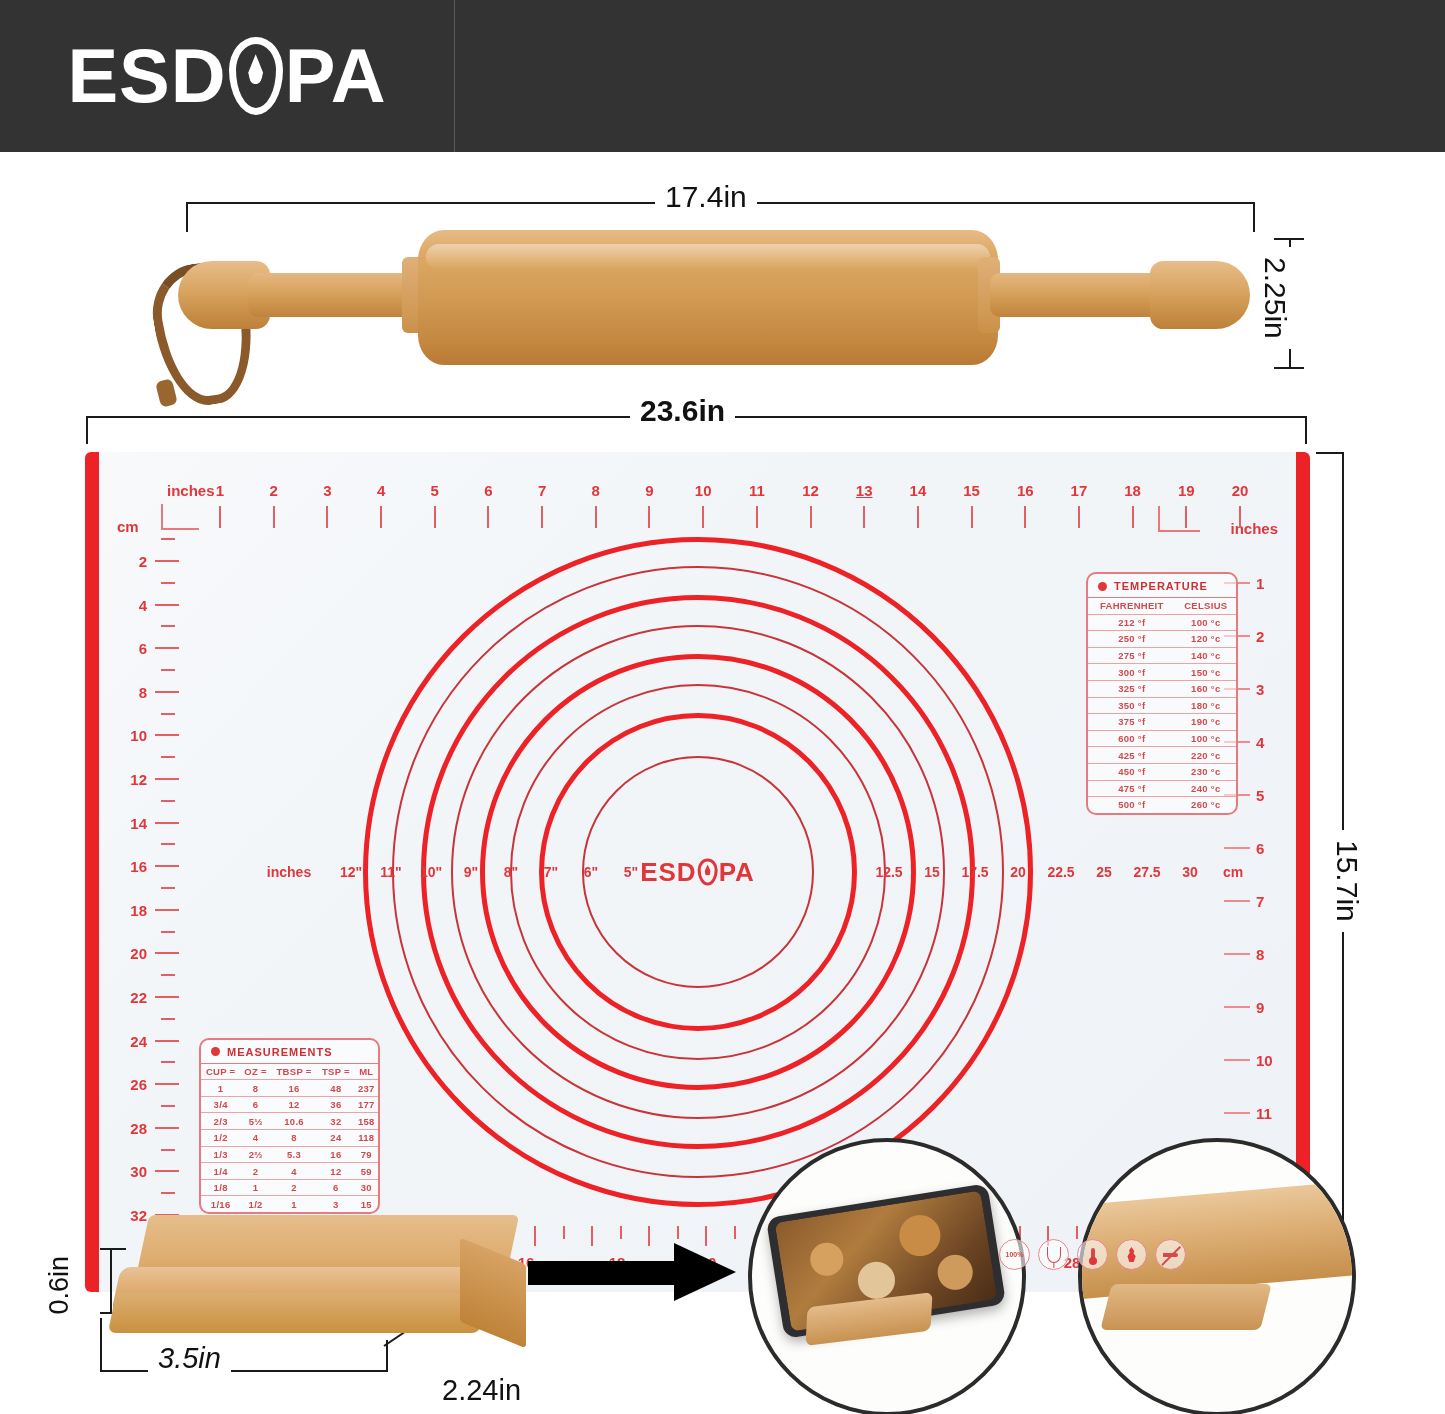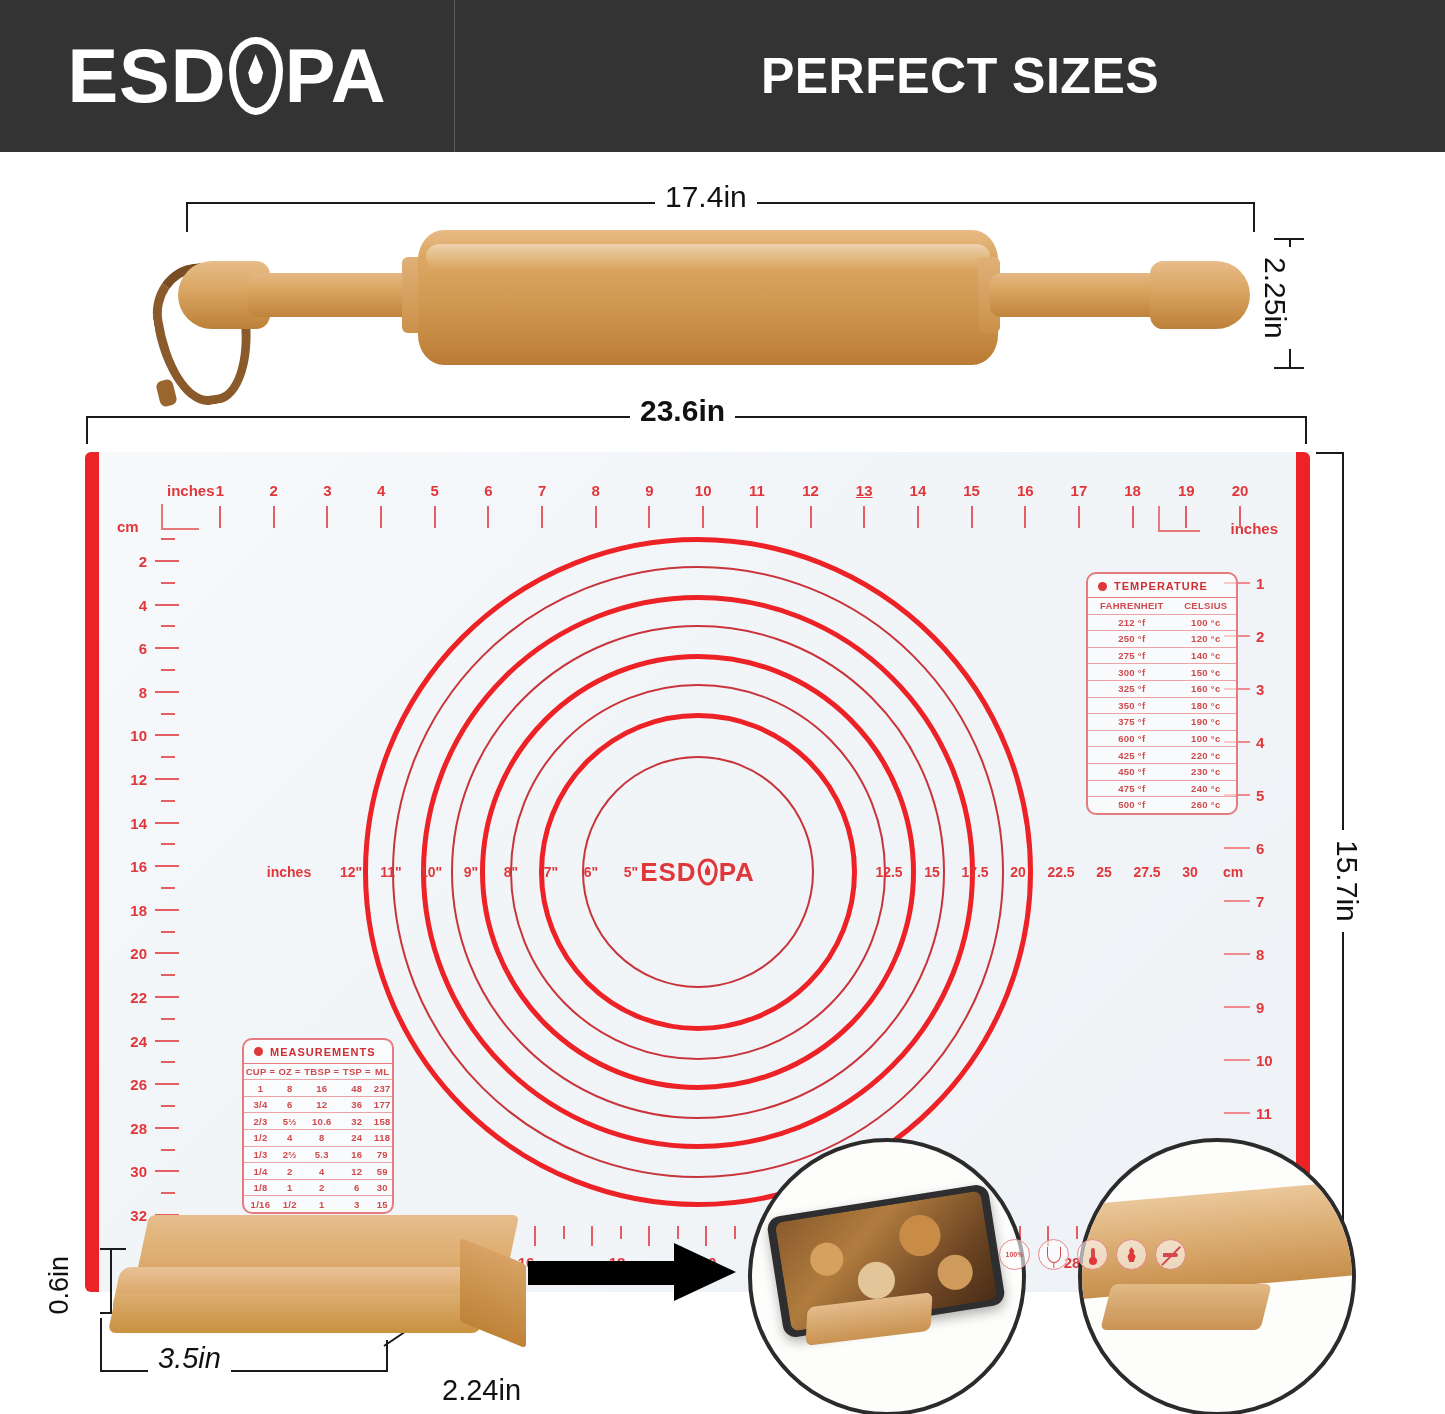--- a/index.html
+++ b/index.html
@@ -196,21 +196,21 @@
     border-bottom: 1.5px solid #e57b7e; }
   .mt-title .dot { width: 9px; height: 9px; background: #e0373b; border-radius: 50%; }
   .mt-grid { width: 100%; border-collapse: collapse; }
   .mt-grid th, .mt-grid td {
     font-size: 9.5px; font-weight: bold; color: #d04a4e; text-align: center;
     padding: 2.3px 1px; border-bottom: 1px solid #eda2a4; letter-spacing: .3px;
   }
   .mt-grid tr:last-child td { border-bottom: none; }
 
   #temperature-table { right: 58px; top: 120px; width: 152px; }
-  #measurements-table { left: 100px; bottom: 78px; width: 152px; margin-left: 43px; }
+  #measurements-table { left: 100px; bottom: 78px; width: 181px; }
 
   
   .certs { position: absolute; right: 110px; bottom: 22px; display: flex; gap: 8px; z-index: 3; }
   .cert {
     width: 31px; height: 31px; border-radius: 50%; border: 1.6px solid #e8888b;
     position: relative; display:flex; align-items:center; justify-content:center;
     font-size: 7px; font-weight: bold; color: #d6484c; text-align:center; line-height: 1;
     background: rgba(255,255,255,.6);
   }
   .cert .flame { width: 10px; height: 15px; background: #e0373b;
@@ -303,21 +303,20 @@
     <div class="brand-logo">
       <span>ESD</span>
       <span class="drop-o">
         <span class="ring"></span>
           <span class="drop"></span>
       </span>
       <span>PA</span>
     </div>
   </div>
   <div class="header-right">
-    <div class="header-title">PERFECT SIZES</div>
   </div>
 </div>
 
 <div class="dim-line-v" style="left:186px; top:202px; height:30px;"></div>
 <div class="dim-line-v" style="left:1253px; top:202px; height:30px;"></div>
 <div class="dim-line-h" style="left:186px; top:202px; width:1069px;"></div>
 <div class="dim-label" style="left:655px; top:180px;">17.4in</div>
 
 <div class="dim-line-h" style="left:1274px; top:238px; width:30px;"></div>
 <div class="dim-line-h" style="left:1274px; top:367px; width:30px;"></div>

